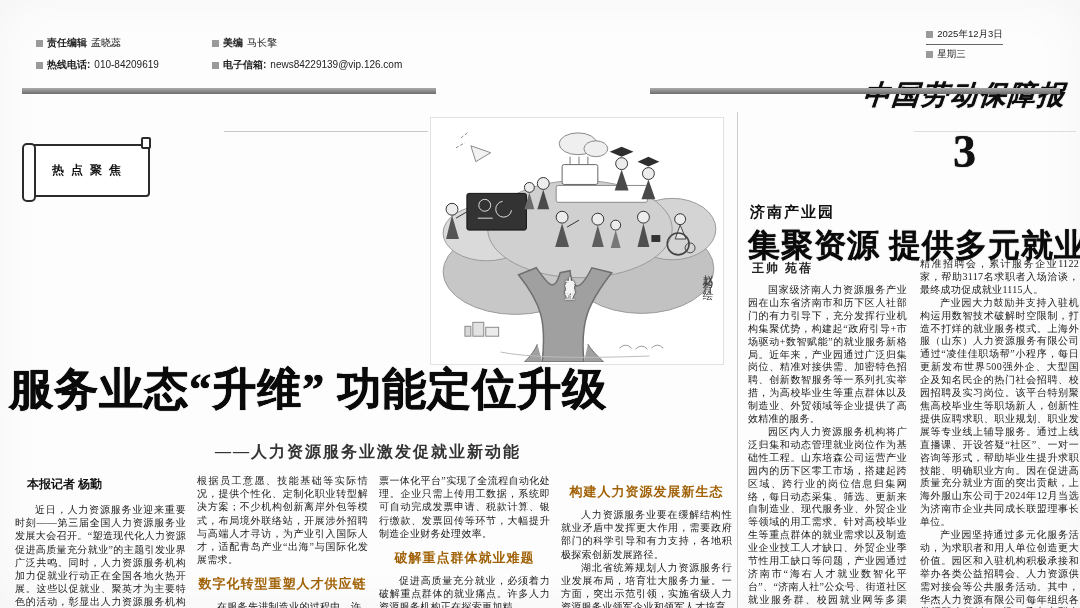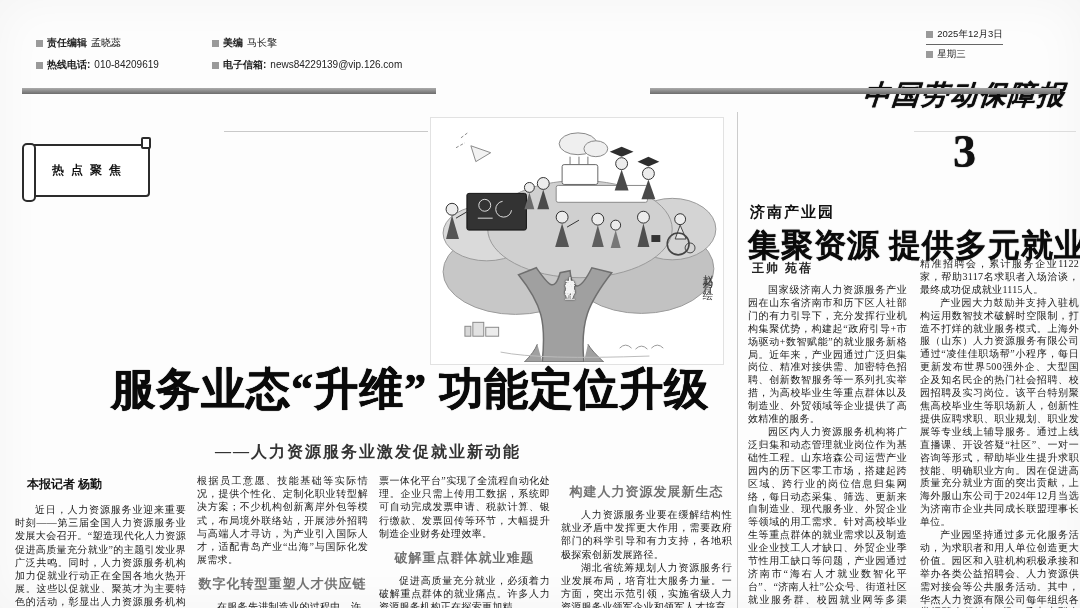--- a/index.html
+++ b/index.html
@@ -70,38 +70,38 @@
     position:absolute;left:45%;top:150px;writing-mode:vertical-rl;
     font-size:10px;letter-spacing:2px;color:#f4f4f4;
     text-shadow:0 0 2px #444,0 0 1px #333;font-weight:700;
   }
   .artist-sig{
     position:absolute;right:8px;top:148px;writing-mode:vertical-rl;
     font-size:11px;letter-spacing:3px;color:#3a3a3a;
   }
   
   .headline{
-    position:absolute;left:3px;top:360px;width:706px;margin:0;text-align:right;
+    position:absolute;left:9px;top:360px;width:706px;margin:0;text-align:left;
     font-size:44px;font-weight:900;letter-spacing:1px;color:#0a0a0a;
     text-shadow:0 0 1px #000,0.6px 0 0 #000;white-space:nowrap;
   }
   .subtitle{
     position:absolute;left:15px;top:442px;width:706px;margin:0;text-align:center;
     font-size:16px;font-weight:700;letter-spacing:2px;color:#333;
   }
   .columns{position:absolute;left:15px;top:474px;width:718px;display:flex;gap:11px;}
   .col{width:171px;flex:0 0 171px;}
   .byline{font-weight:800;font-size:12px;margin:2px 0 10px;text-indent:1em;color:#111;}
   .body-p{
     margin:0;text-indent:2em;text-align:justify;
     font-size:10px;line-height:13.2px;letter-spacing:0.3px;color:#202020;
   }
   .body-p.noindent{text-indent:0;}
   .subhead{
-    margin:9px 0 7px;text-align:center;font-size:13px;font-weight:800;color:#737373;
+    margin:9px 0 7px;text-align:center;font-size:13px;font-weight:800;color:#a16207;
     font-family:"Liberation Sans",sans-serif;letter-spacing:1px;
   }
   
   .v-divider{position:absolute;left:737px;top:112px;height:496px;width:1px;background:#ccc;}
   .kicker{position:absolute;left:750px;top:203px;margin:0;font-size:15px;font-weight:800;color:#111;letter-spacing:2px;}
   .p-headline{
     position:absolute;left:748px;top:224px;width:332px;margin:0;
     font-size:32px;font-weight:900;letter-spacing:1px;color:#0a0a0a;
     text-shadow:0 0 1px #000;white-space:nowrap;
   }

